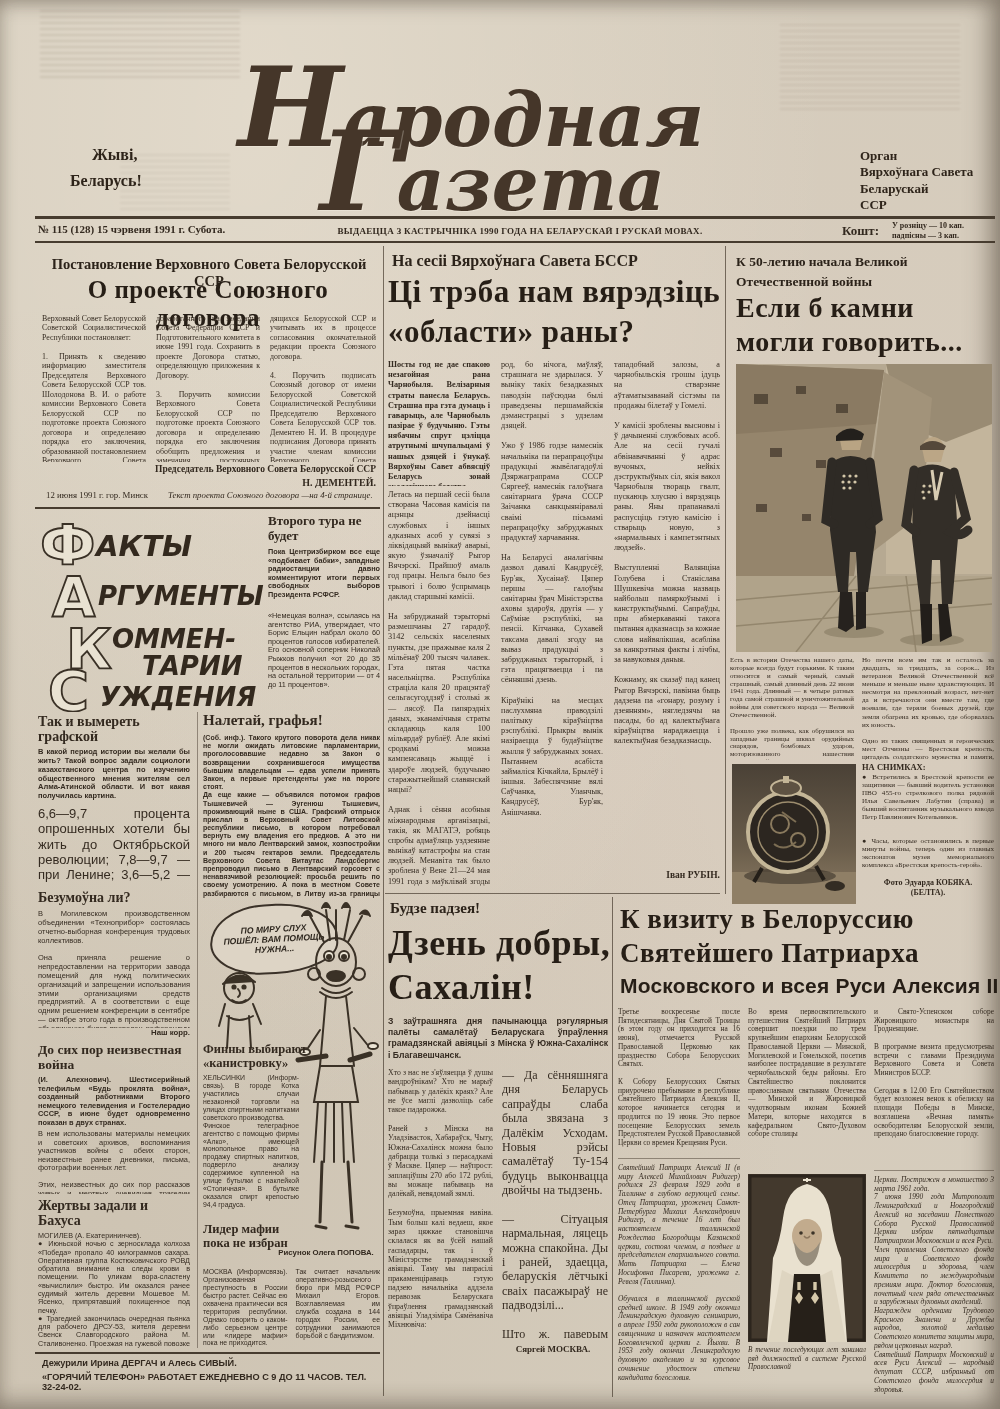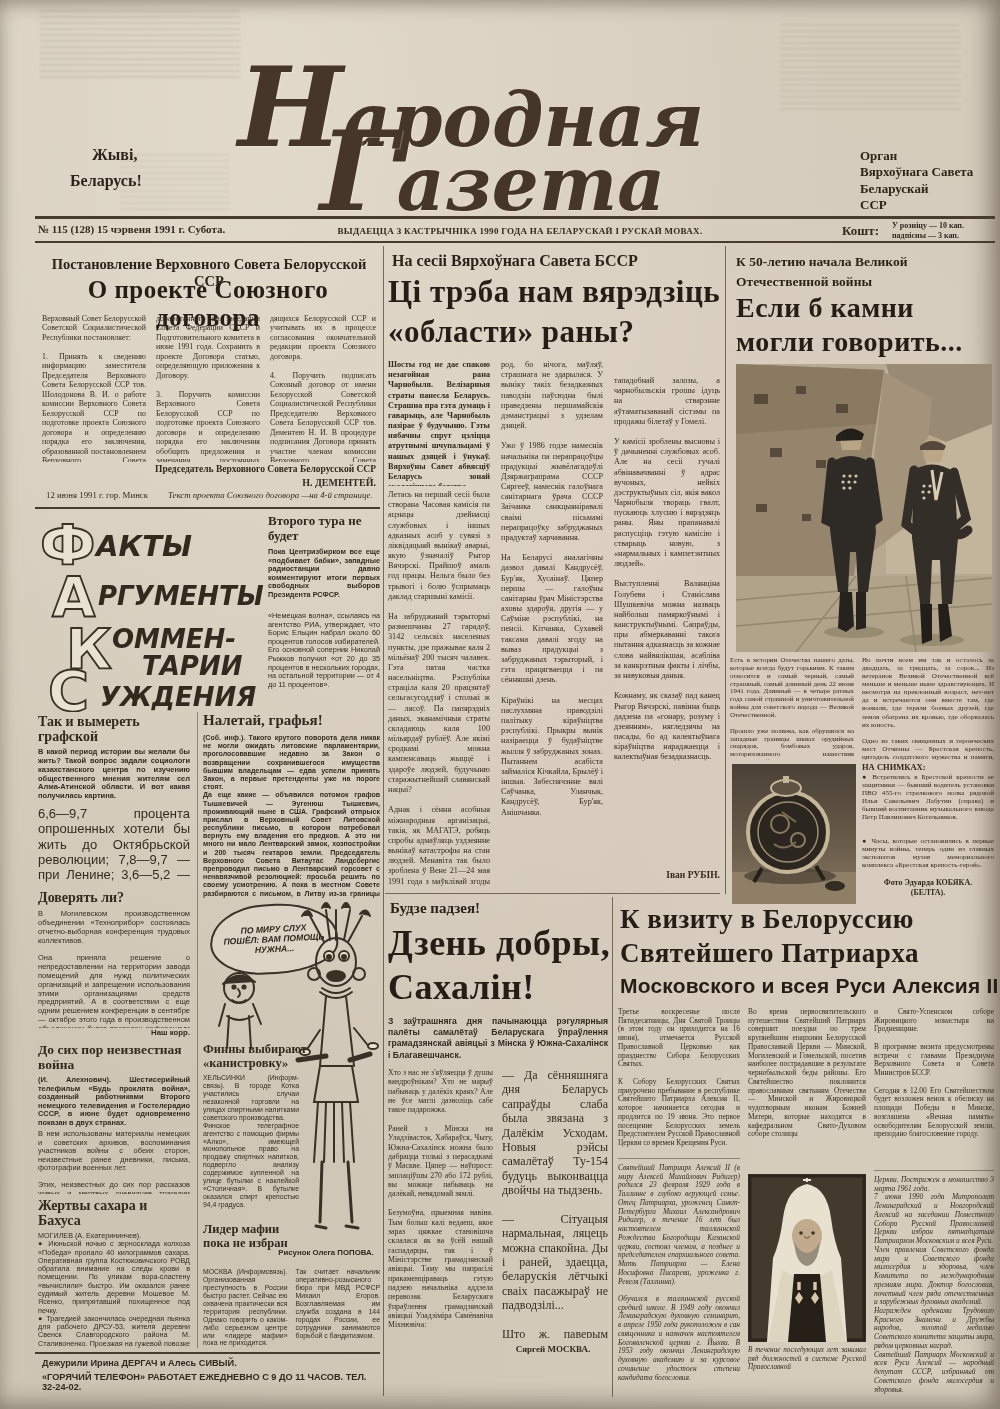--- a/index.html
+++ b/index.html
@@ -94,21 +94,21 @@
 <span class="pre">На забруджанай тэрыторыі размешчаны 27 гарадоў, 3142 сельскіх населеных пункты, дзе пражывае каля 2 мільёнаў 200 тысяч чалавек. Гэта пятая частка насельніцтва. Рэспубліка страціла каля 20 працэнтаў сельгасугоддзяў і столькі ж — лясоў. Па папярэдніх даных, эканамічныя страты складаюць каля 100 мільярдаў рублёў. Але якімі сродкамі можна кампенсаваць жыццё і здароўе людзей, будучыню старажытнейшай славянскай нацыі?</span>
 
 <span class="pre">Аднак і сёння асобныя міжнародныя арганізацыі, такія, як МАГАТЭ, робяць спробы адмаўляць уздзеянне вынікаў катастрофы на стан людзей. Менавіта так было зроблена ў Вене 21—24 мая 1991 года з маўклівай згоды савецкіх і ў тым ліку беларускіх прадстаўнікоў.</span></div>
     <div class="abs bt serif" style="left:501px;top:360px;width:102px;height:526px;font-size:8.2px;line-height:1.24;">род, бо нічога, маўляў, страшнага не здарылася. У выніку такіх безадказных паводзін паўсюдна былі праведзены першамайскія дэманстрацыі з удзелам дзяцей.
 
 Ужо ў 1986 годзе намеснік начальніка па перапрацоўцы прадукцыі жывёлагадоўлі Дзяржаграпрама СССР Сяргееў, намеснік галоўнага санітарнага ўрача СССР Заічанка санкцыяніравалі сваімі пісьмамі перапрацоўку забруджаных прадуктаў харчавання.
 
 На Беларусі аналагічны дазвол давалі Кандрусёў, Бур'як, Хусаінаў. Цяпер першы — галоўны санітарны ўрач Міністэрства аховы здароўя, другія — у Саўміне рэспублікі, на пенсіі. Кітчанка, Сухавей таксама давалі згоду на вываз прадукцыі з забруджаных тэрыторый, і гэта працягваецца і па сённяшні дзень.
 
 Кіраўнікі на месцах паслухмяна праводзілі палітыку кіраўніцтва рэспублікі. Прыкры вынік назіраецца ў будаўніцтве жылля ў забруджаных зонах. Пытаннем асабіста займаліся Кічкайла, Брылёў і іншыя. Забеспячэнне вялі Саўчанка, Уланчык, Кандрусёў, Бур'як, Анішчанка.</div>
-    <div class="abs bt serif" style="left:614px;top:376px;width:106px;height:506px;font-size:8.2px;line-height:1.24;">тападобнай залозы, а чарнобыльскія грошы ідуць на стварэнне аўтаматызаванай сістэмы па продажы білетаў у Гомелі.
+    <div class="abs bt serif" style="left:614px;top:360px;width:106px;height:506px;font-size:8.2px;line-height:1.24;">тападобнай залозы, а чарнобыльскія грошы ідуць на стварэнне аўтаматызаванай сістэмы па продажы білетаў у Гомелі.
 
 У камісіі зроблены высновы і ў дачыненні службовых асоб. Але на сесіі гучалі абвінавачванні ў адрас вучоных, нейкіх дэструктыўных сіл, якія вакол Чарнобыля твораць гвалт, пускаюць хлусню і вярэдзяць раны. Яны прапанавалі распусціць гэтую камісію і стварыць новую, з «нармальных і кампетэнтных людзей».
 
 Выступленні Валянціна Голубева і Станіслава Шушкевіча можна назваць найбольш памяркоўнымі і канструктыўнымі. Сапраўды, пры абмеркаванні такога пытання адказнасць за кожнае слова найвялікшая, асабліва за канкрэтныя факты і лічбы, за навуковыя даныя.
 
 Кожнаму, як сказаў пад канец Рыгор Вячэрскі, павінна быць дадзена па «гонару, розуму і дзеянням», нягледзячы на пасады, бо ад калектыўнага кіраўніцтва нараджаецца і калектыўная безадказнасць.</div>
     <div class="abs b serif r" style="left:614px;top:870px;width:106px;font-size:9.5px;">Іван РУБІН.</div>
     <div class="abs rule" style="left:385px;top:893px;width:335px;height:1px;opacity:.7;"></div>
   </div>
 
@@ -229,33 +229,33 @@
     <div class="abs b serif" style="left:268px;top:514px;width:112px;font-size:13px;line-height:1.15;">Второго тура не будет</div>
     <div class="abs bt sans b" style="left:268px;top:548px;width:112px;height:62px;font-size:7.3px;line-height:1.18;">Пока Центризбирком все еще «подбивает бабки», западные радиостанции давно комментируют итоги первых свободных выборов Президента РСФСР.</div>
     <div class="abs bt sans" style="left:268px;top:612px;width:112px;height:96px;font-size:7.3px;line-height:1.18;">«Немецкая волна», ссылаясь на агентство РИА, утверждает, что Борис Ельцин набрал около 60 процентов голосов избирателей. Его основной соперник Николай Рыжков получил «от 20 до 35 процентов в нескольких городах, на остальной территории — от 4 до 11 процентов».</div>
 
     <div class="abs rule" style="left:197px;top:712px;width:1px;height:636px;opacity:.5;"></div>
 
     <div class="abs b serif" style="left:38px;top:714px;width:152px;font-size:14px;line-height:1.1;">Так и вымереть графской</div>
     <div class="abs bt sans b" style="left:38px;top:748px;width:152px;height:56px;font-size:7.5px;line-height:1.18;">В какой период истории вы желали бы жить? Такой вопрос задали социологи казахстанского центра по изучению общественного мнения жителям сел Алма-Атинской области. И вот какая получилась картина.</div>
     <div class="abs bt sans" style="left:38px;top:806px;width:152px;height:80px;font-size:13px;line-height:1.18;">6,6—9,7 процента опрошенных хотели бы жить до Октябрьской революции; 7,8—9,7 — при Ленине; 3,6—5,2 — при Сталине; от 0,1 до 1,5 — при Хрущеве; 46,3—50,3 — при Брежневе и Андропове; при Горбачеве — 1,8—6 процентов. Эту информацию поместила газета «Сельская жизнь».</div>
 
-    <div class="abs b serif" style="left:38px;top:890px;width:152px;font-size:14px;">Доверять ли?</div>
+    <div class="abs b serif" style="left:38px;top:890px;width:152px;font-size:14px;">Безумоўна ли?</div>
     <div class="abs bt sans" style="left:38px;top:910px;width:152px;height:118px;font-size:7.5px;line-height:1.18;">В Могилевском производственном объединении «Техноприбор» состоялась отчетно-выборная конференция трудовых коллективов.
 
 Она приняла решение о непредоставлении на территории завода помещений для нужд политических организаций и запрещении использования этими организациями средств предприятий. А в соответствии с еще одним решением конференции в сентябре — октябре этого года в производственном объединении будет проведен референдум о доверии генеральному директору В. А. Шибеко.</div>
     <div class="abs b sans r" style="left:38px;top:1028px;width:152px;font-size:7.8px;">Наш корр.</div>
 
     <div class="abs b serif" style="left:38px;top:1042px;width:152px;font-size:13.5px;line-height:1.12;">До сих пор неизвестная война</div>
     <div class="abs bt sans b" style="left:38px;top:1076px;width:152px;height:52px;font-size:7.4px;line-height:1.16;">(И. Алехнович). Шестисерийный телефильм «Будь проклята война», созданный работниками Второго немецкого телевидения и Гостелерадио СССР, в июне будет одновременно показан в двух странах.</div>
     <div class="abs bt sans" style="left:38px;top:1130px;width:152px;height:64px;font-size:7.4px;line-height:1.16;">В нем использованы материалы немецких и советских архивов, воспоминания участников войны с обеих сторон, неизвестные ранее дневники, письма, фотографии военных лет.
 
 Этих, неизвестных до сих пор рассказов живых и мертвых очевидцев трагедии собрано так много, что вскоре в свет выйдет составленная из них книга.</div>
 
-    <div class="abs b serif" style="left:38px;top:1198px;width:152px;font-size:14px;line-height:1.1;">Жертвы сахара и Бахуса</div>
+    <div class="abs b serif" style="left:38px;top:1198px;width:152px;font-size:14px;line-height:1.1;">Жертвы задали и Бахуса</div>
     <div class="abs bt sans" style="left:38px;top:1232px;width:152px;height:116px;font-size:7.2px;line-height:1.15;">МОГИЛЕВ (А. Екатерининчев).
 ● Июньской ночью с зерносклада колхоза «Победа» пропало 40 килограммов сахара. Оперативная группа Костюковичского РОВД обратила внимание на следы крови в помещении. По уликам вора-сластену «вычислили» быстро. Им оказался ранее судимый житель деревни Мошевое М. Ясенко, припрятавший похищенное под печку.
 ● Трагедией закончилась очередная пьянка для рабочего ДРСУ-53, жителя деревни Свенск Славгородского района М. Сталивоненко. Проезжая на гужевой повозке по проселочной дороге, он заснул, а затем свалился в глубокую яму с водой и утонул.</div>
 
     <div class="abs b serif" style="left:203px;top:712px;width:177px;font-size:15px;">Налетай, графья!</div>
     <div class="abs bt sans b" style="left:203px;top:734px;width:177px;height:164px;font-size:7px;line-height:1.17;">(Соб. инф.). Такого крутого поворота дела никак не могли ожидать литовские парламентарии, проголосовавшие недавно за Закон о возвращении сохранившегося имущества бывшим владельцам — едва успели принять Закон, а первые претенденты уже на пороге стоят.
 Да еще какие — объявился потомок графов Тышкевичей — Эугенюш Тышкевич, проживающий ныне в США. Графский отпрыск прислал в Верховный Совет Литовской республики письмо, в котором потребовал вернуть ему владения его предков. А это ни много ни мало Лентварский замок, хозпостройки и 200 тысяч гектаров земли. Председатель Верховного Совета Витаутас Ландсбергис препроводил письмо в Лентварский горсовет с ненавязчивой резолюцией: просьба решить по своему усмотрению. А пока в местном Совете разбираются с письмом, в Литву из-за границы пожаловал еще один потомок графской фамилии. И тоже с претензиями — подавай ему дедовские дворцы в Тракае и Паланге.
 В Вильнюсе смятение. Но поговаривают, что это только цветочки...</div>
 
     <div>

